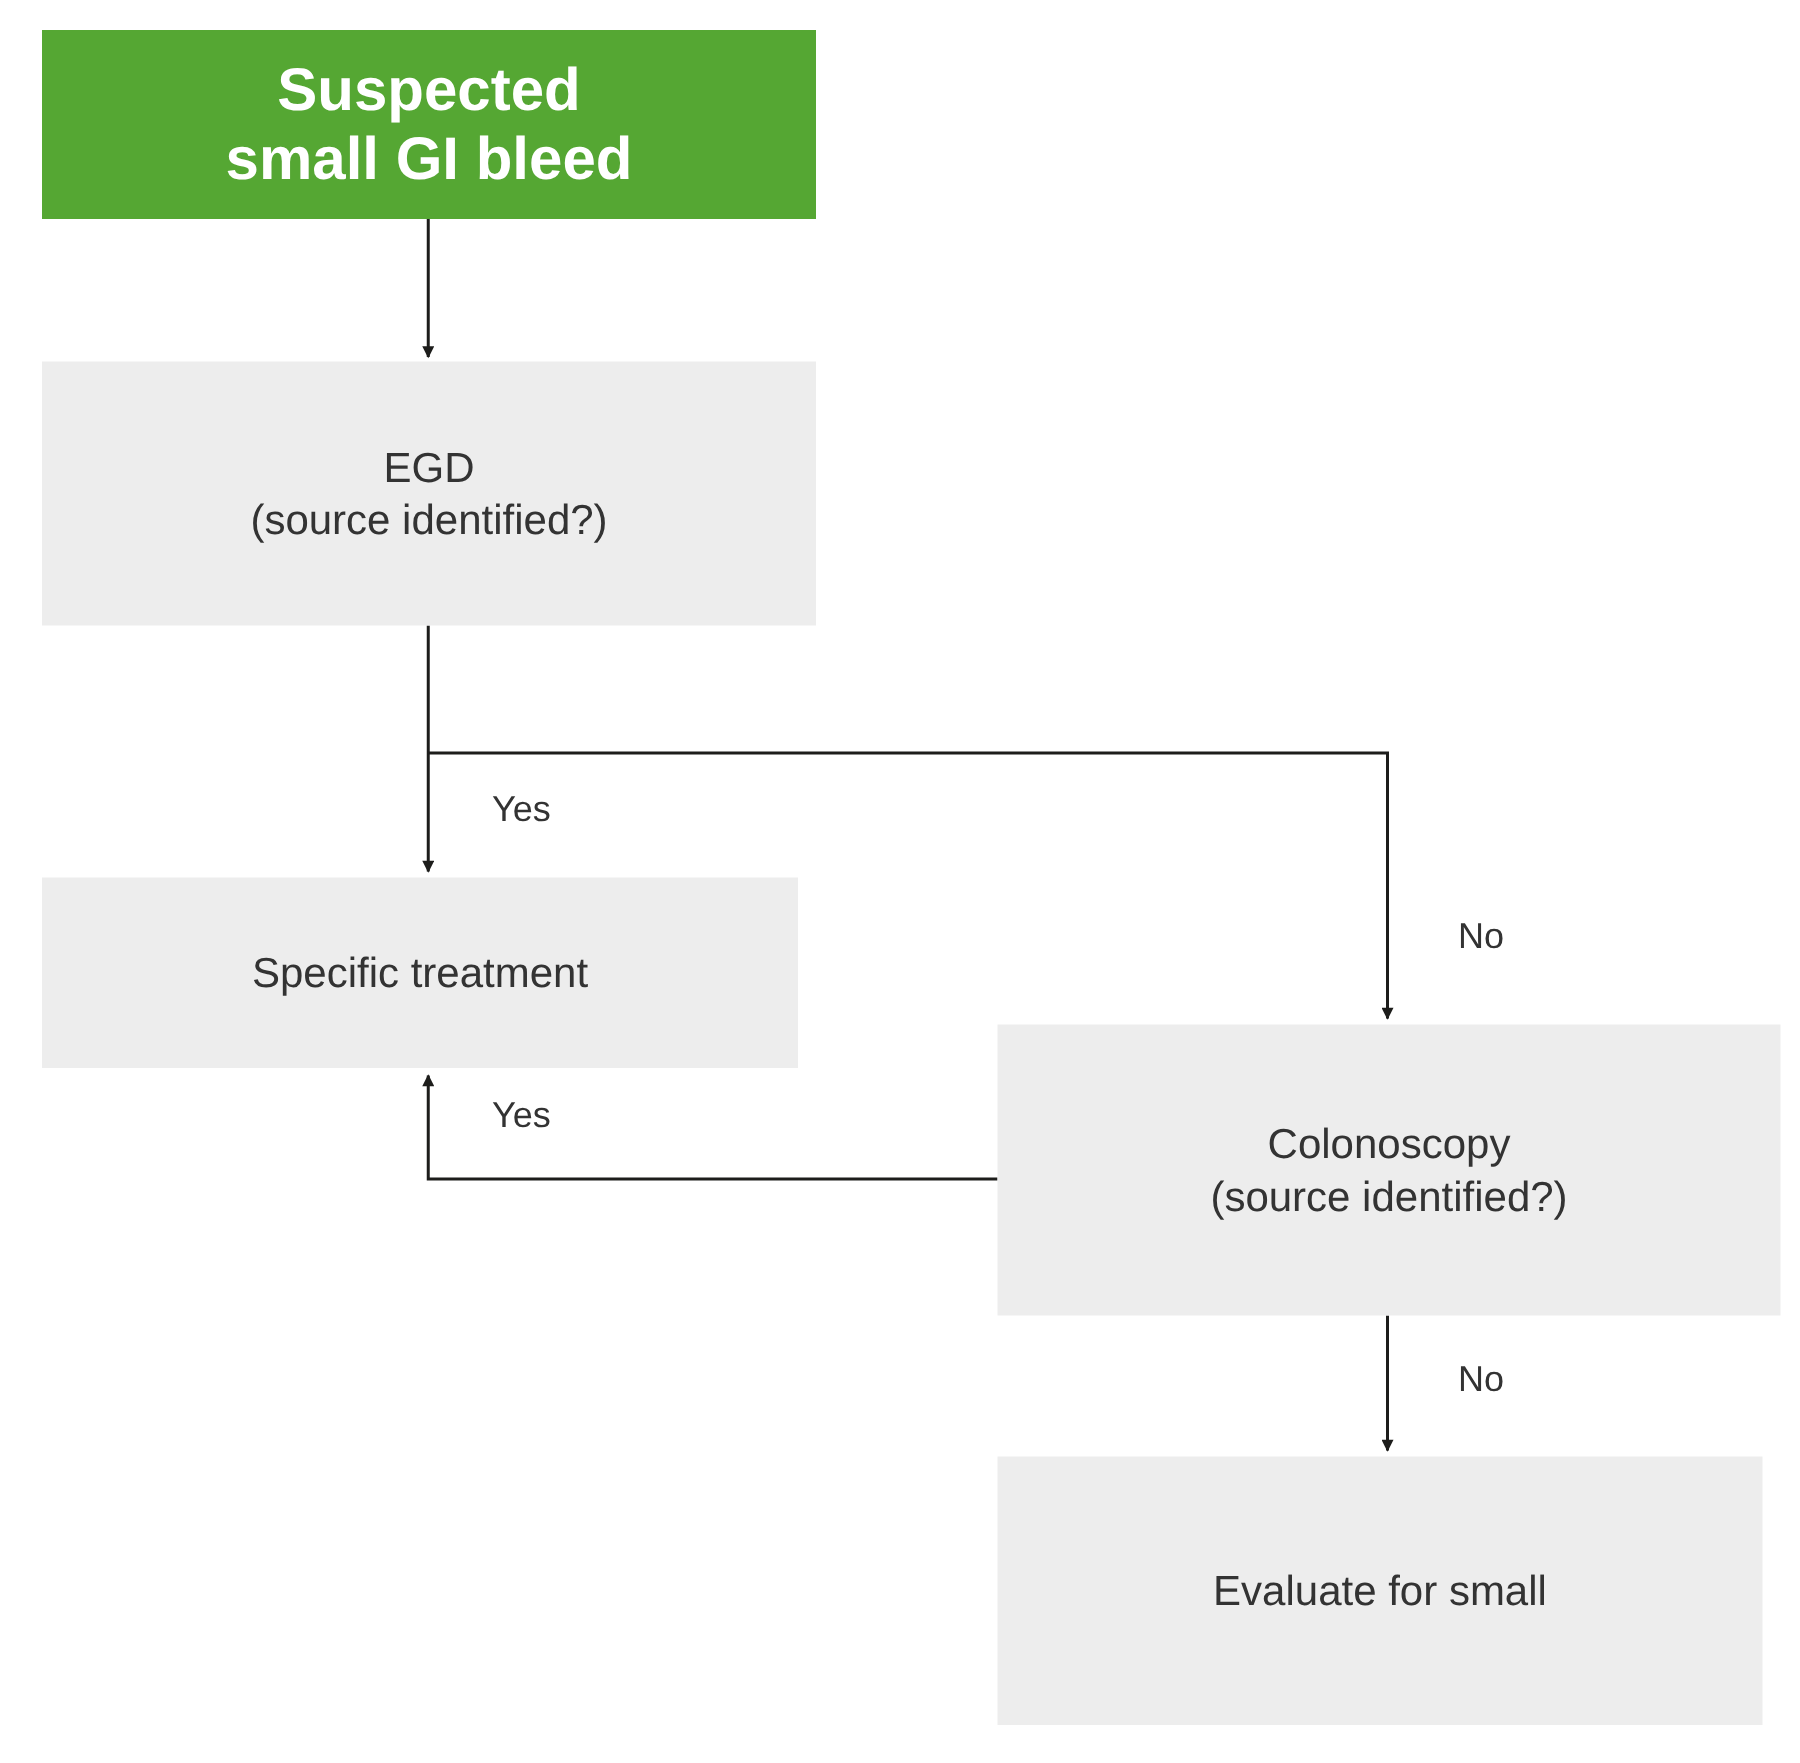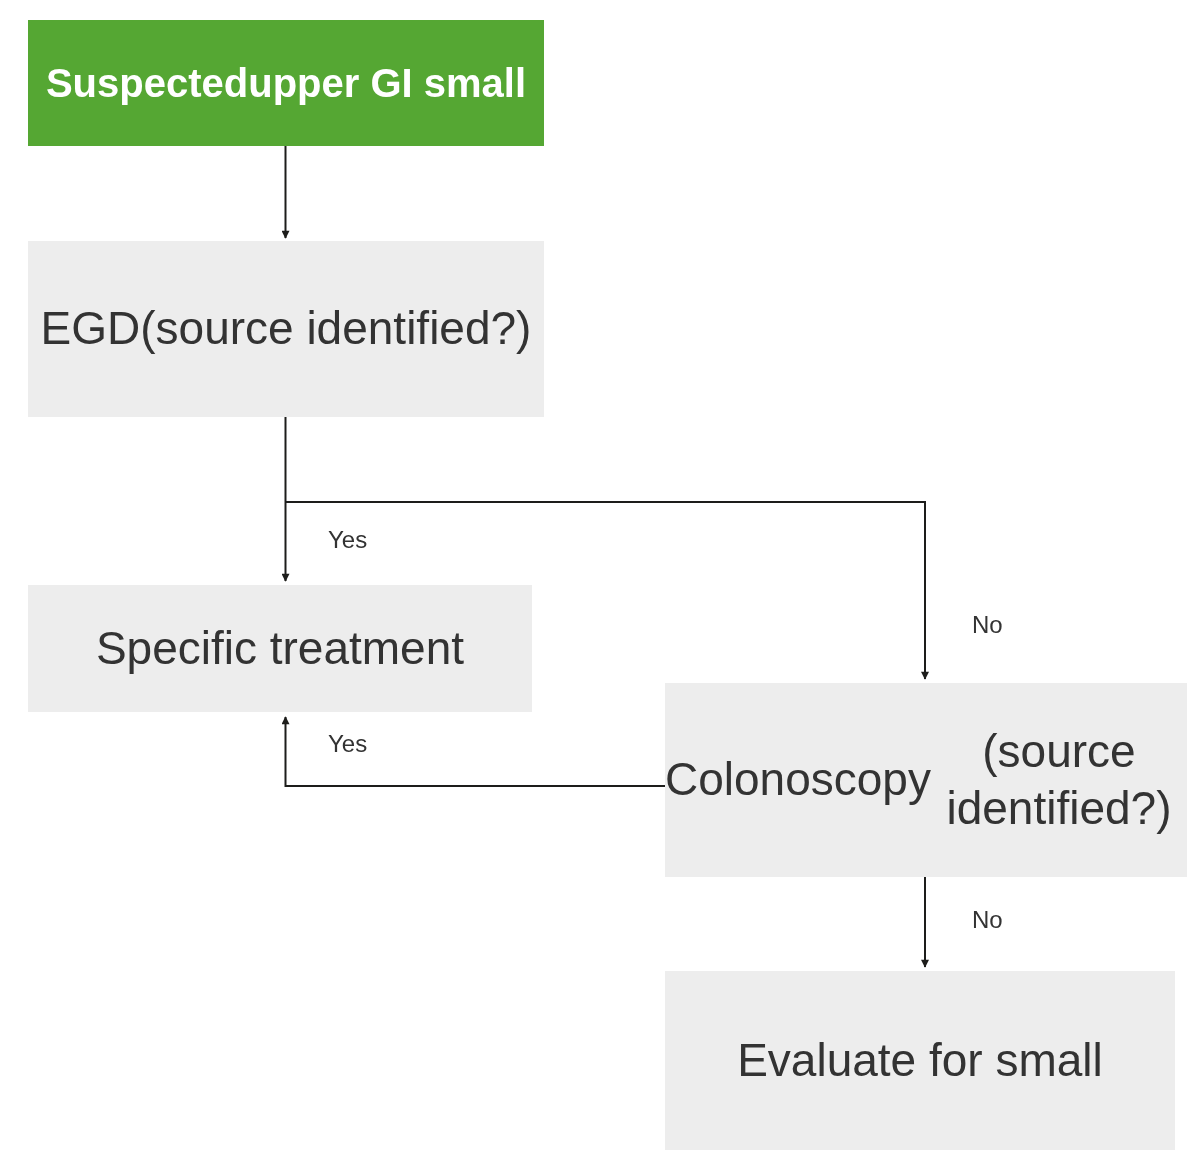--- a/index.html
+++ b/index.html
@@ -33,37 +33,37 @@
   }
   .edge {
     fill: none;
     stroke: var(--edge-line);
     stroke-width: 2;
   }
   .arrowhead { fill: var(--edge-line); }
   .node {
     position: absolute;
     display: flex;
-    flex-direction: row;
+    flex-direction: column;
     align-items: center;
     justify-content: center;
     text-align: center;
     z-index: 1;
   }
   .node.start {
     background: var(--start-bg);
     color: var(--start-text);
     font-size: 40px;
     font-weight: 700;
     line-height: 1.16;
   }
   .node.gray {
     background: var(--node-bg);
     color: var(--node-text);
-    font-size: 46px;
+    font-size: 28px;
     font-weight: 400;
     line-height: 1.25;
   }
   .edge-label {
     position: absolute;
     font-size: 24px;
     line-height: 1;
     color: var(--node-text);
     z-index: 2;
     white-space: nowrap;
@@ -82,21 +82,21 @@
     </defs>
     <path class="edge" d="M285.5 145 L285.5 238" marker-end="url(#arrow)"></path>
     <path class="edge" d="M285.5 417 L285.5 581" marker-end="url(#arrow)"></path>
     <path class="edge" d="M285.5 502 L925 502 L925 679" marker-end="url(#arrow)"></path>
     <path class="edge" d="M665 786 L285.5 786 L285.5 717" marker-end="url(#arrow)"></path>
     <path class="edge" d="M925 877 L925 967" marker-end="url(#arrow)"></path>
   </svg>
 
   <div class="node start" style="left:28px; top:20px; width:516px; height:126px;">
     <span>Suspected</span>
-    <span>upper GI small</span>
+    <span>small GI bleed</span>
   </div>
 
   <div class="node gray" style="left:28px; top:241px; width:516px; height:176px;">
     <span>EGD</span>
     <span>(source identified?)</span>
   </div>
 
   <div class="node gray" style="left:28px; top:585px; width:504px; height:127px;">
     <span>Specific treatment</span>
   </div>

